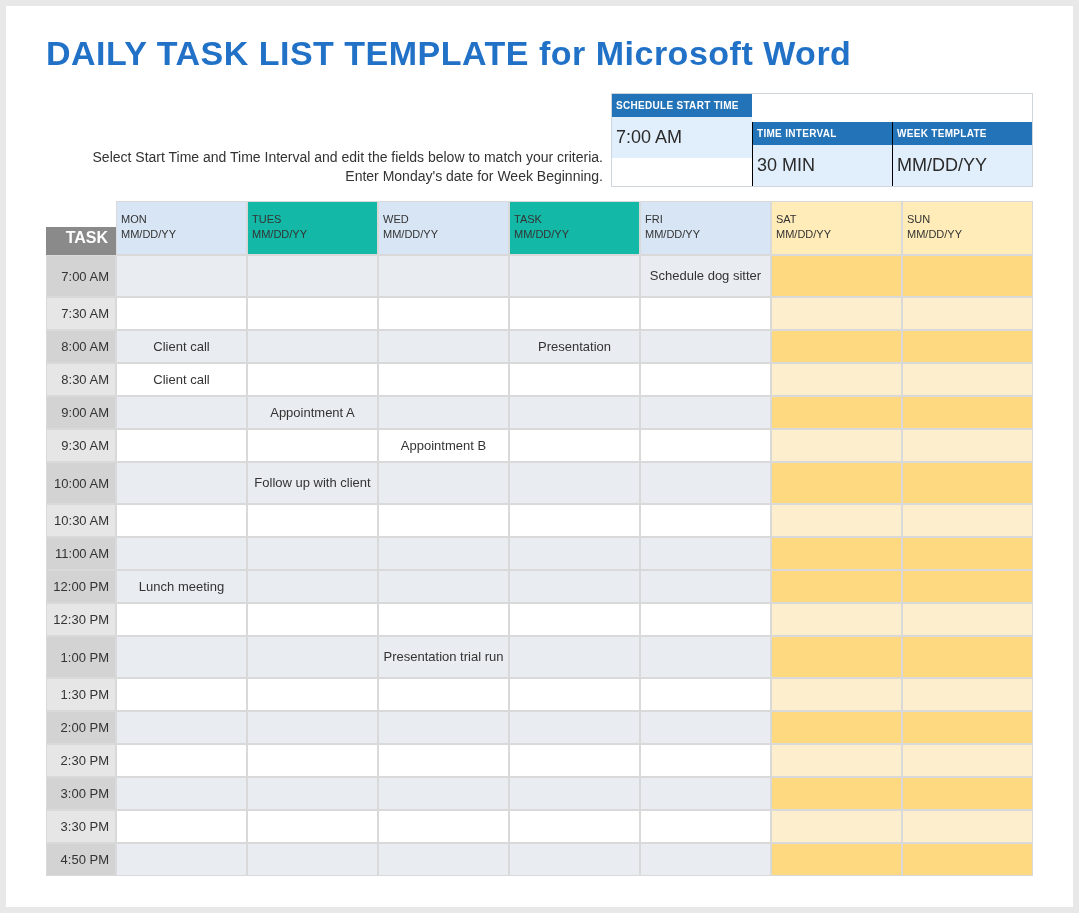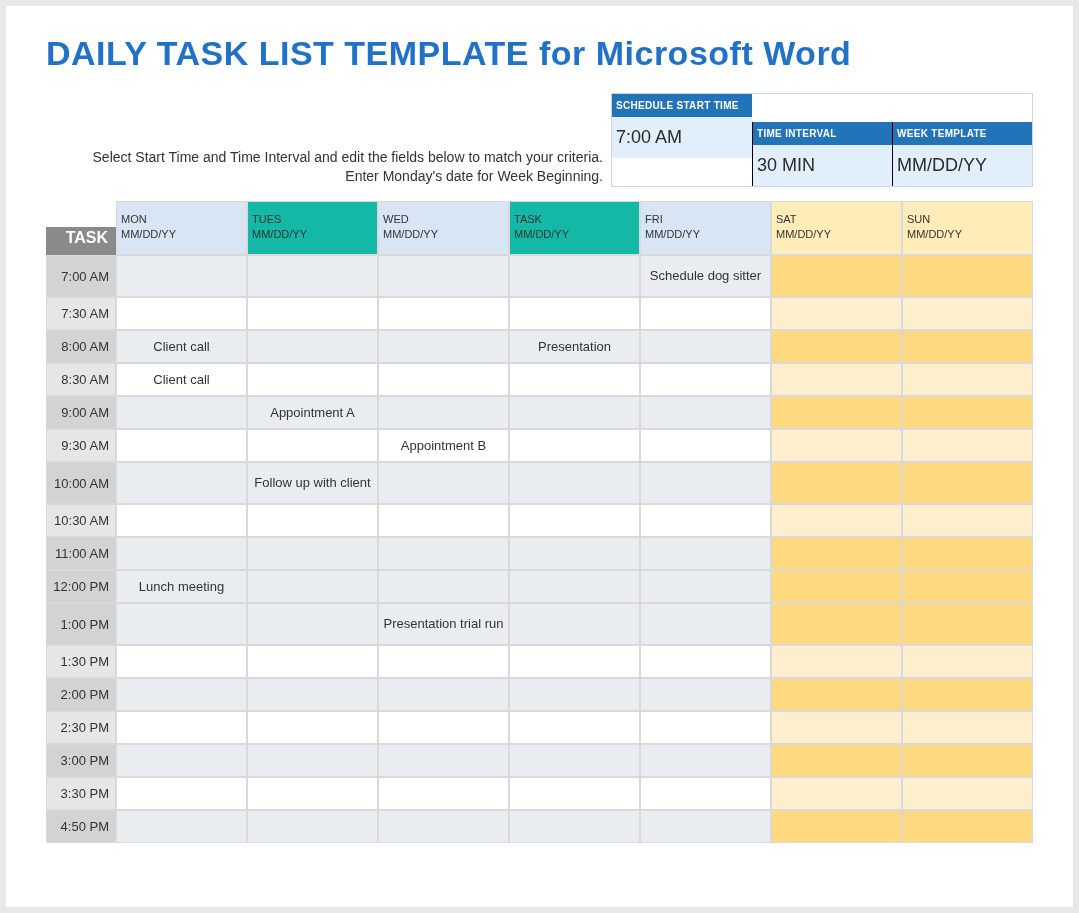--- a/index.html
+++ b/index.html
@@ -280,20 +280,30 @@
         <div class="sched-row alt">
           <div class="time-col time-label row-h alt">12:00 PM</div>
           <div class="day-col cell row-h wd0">Lunch meeting</div>
           <div class="day-col cell row-h wd0"></div>
           <div class="day-col cell row-h wd0"></div>
           <div class="day-col cell row-h wd0"></div>
           <div class="day-col cell row-h wd0"></div>
           <div class="day-col cell row-h we0"></div>
           <div class="day-col cell row-h we0"></div>
         </div>
+        <div class="sched-row ">
+          <div class="time-col time-label row-h">12:30 PM</div>
+          <div class="day-col cell row-h wd1"></div>
+          <div class="day-col cell row-h wd1"></div>
+          <div class="day-col cell row-h wd1"></div>
+          <div class="day-col cell row-h wd1"></div>
+          <div class="day-col cell row-h wd1"></div>
+          <div class="day-col cell row-h we1"></div>
+          <div class="day-col cell row-h we1"></div>
+        </div>
         <div class="sched-row alt">
           <div class="time-col time-label row-tall alt">1:00 PM</div>
           <div class="day-col cell row-tall wd0"></div>
           <div class="day-col cell row-tall wd0"></div>
           <div class="day-col cell row-tall wd0">Presentation trial run</div>
           <div class="day-col cell row-tall wd0"></div>
           <div class="day-col cell row-tall wd0"></div>
           <div class="day-col cell row-tall we0"></div>
           <div class="day-col cell row-tall we0"></div>
         </div>

